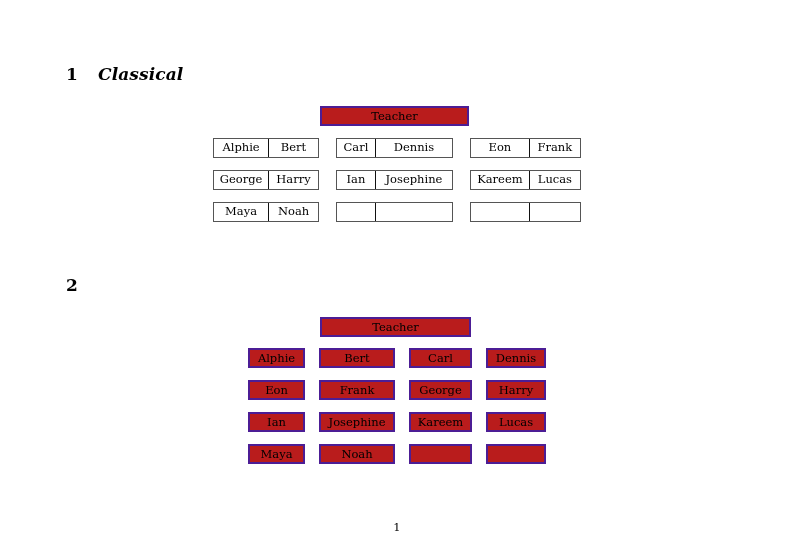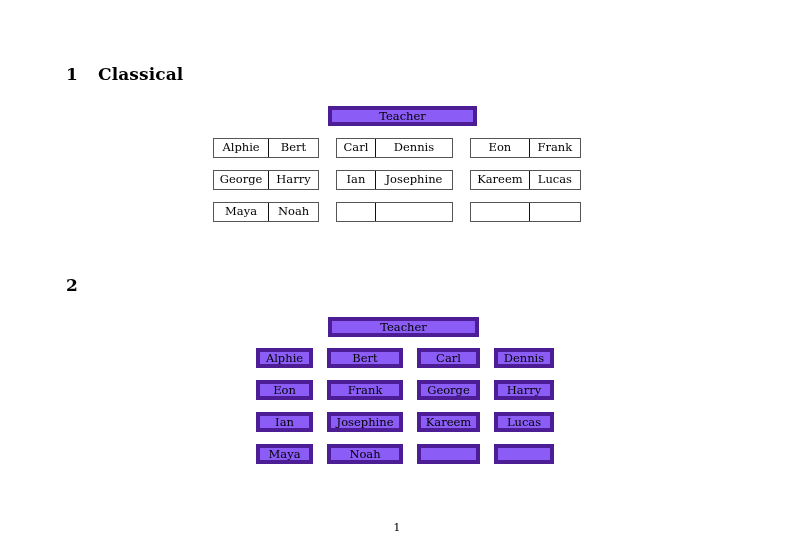--- a/index.html
+++ b/index.html
@@ -27,35 +27,35 @@
     font-size: 17px;
     letter-spacing: 0.1px;
     white-space: nowrap;
   }
   .section-heading .sec-num {
     width: 32px;
     display: inline-block;
   }
   .section-heading .sec-title {
     display: inline-block;
+    font-style: italic;
   }
 
   
   .lbox {
     position: absolute;
     box-sizing: border-box;
-    border: 4px solid #4c1d95;
-    background: #8b5cf6;
+    border: 2px solid #4c1d95;
+    background: #b91c1c;
     height: 20px;
     line-height: 18px;
     text-align: center;
     font-size: 11.5px;
     white-space: nowrap;
     overflow: hidden;
-    margin-left: 8px;
   }
 
   
   .pair-table {
     position: absolute;
     box-sizing: border-box;
     border: 1px solid #555555;
     background: #ffffff;
     height: 20px;
     display: flex;

